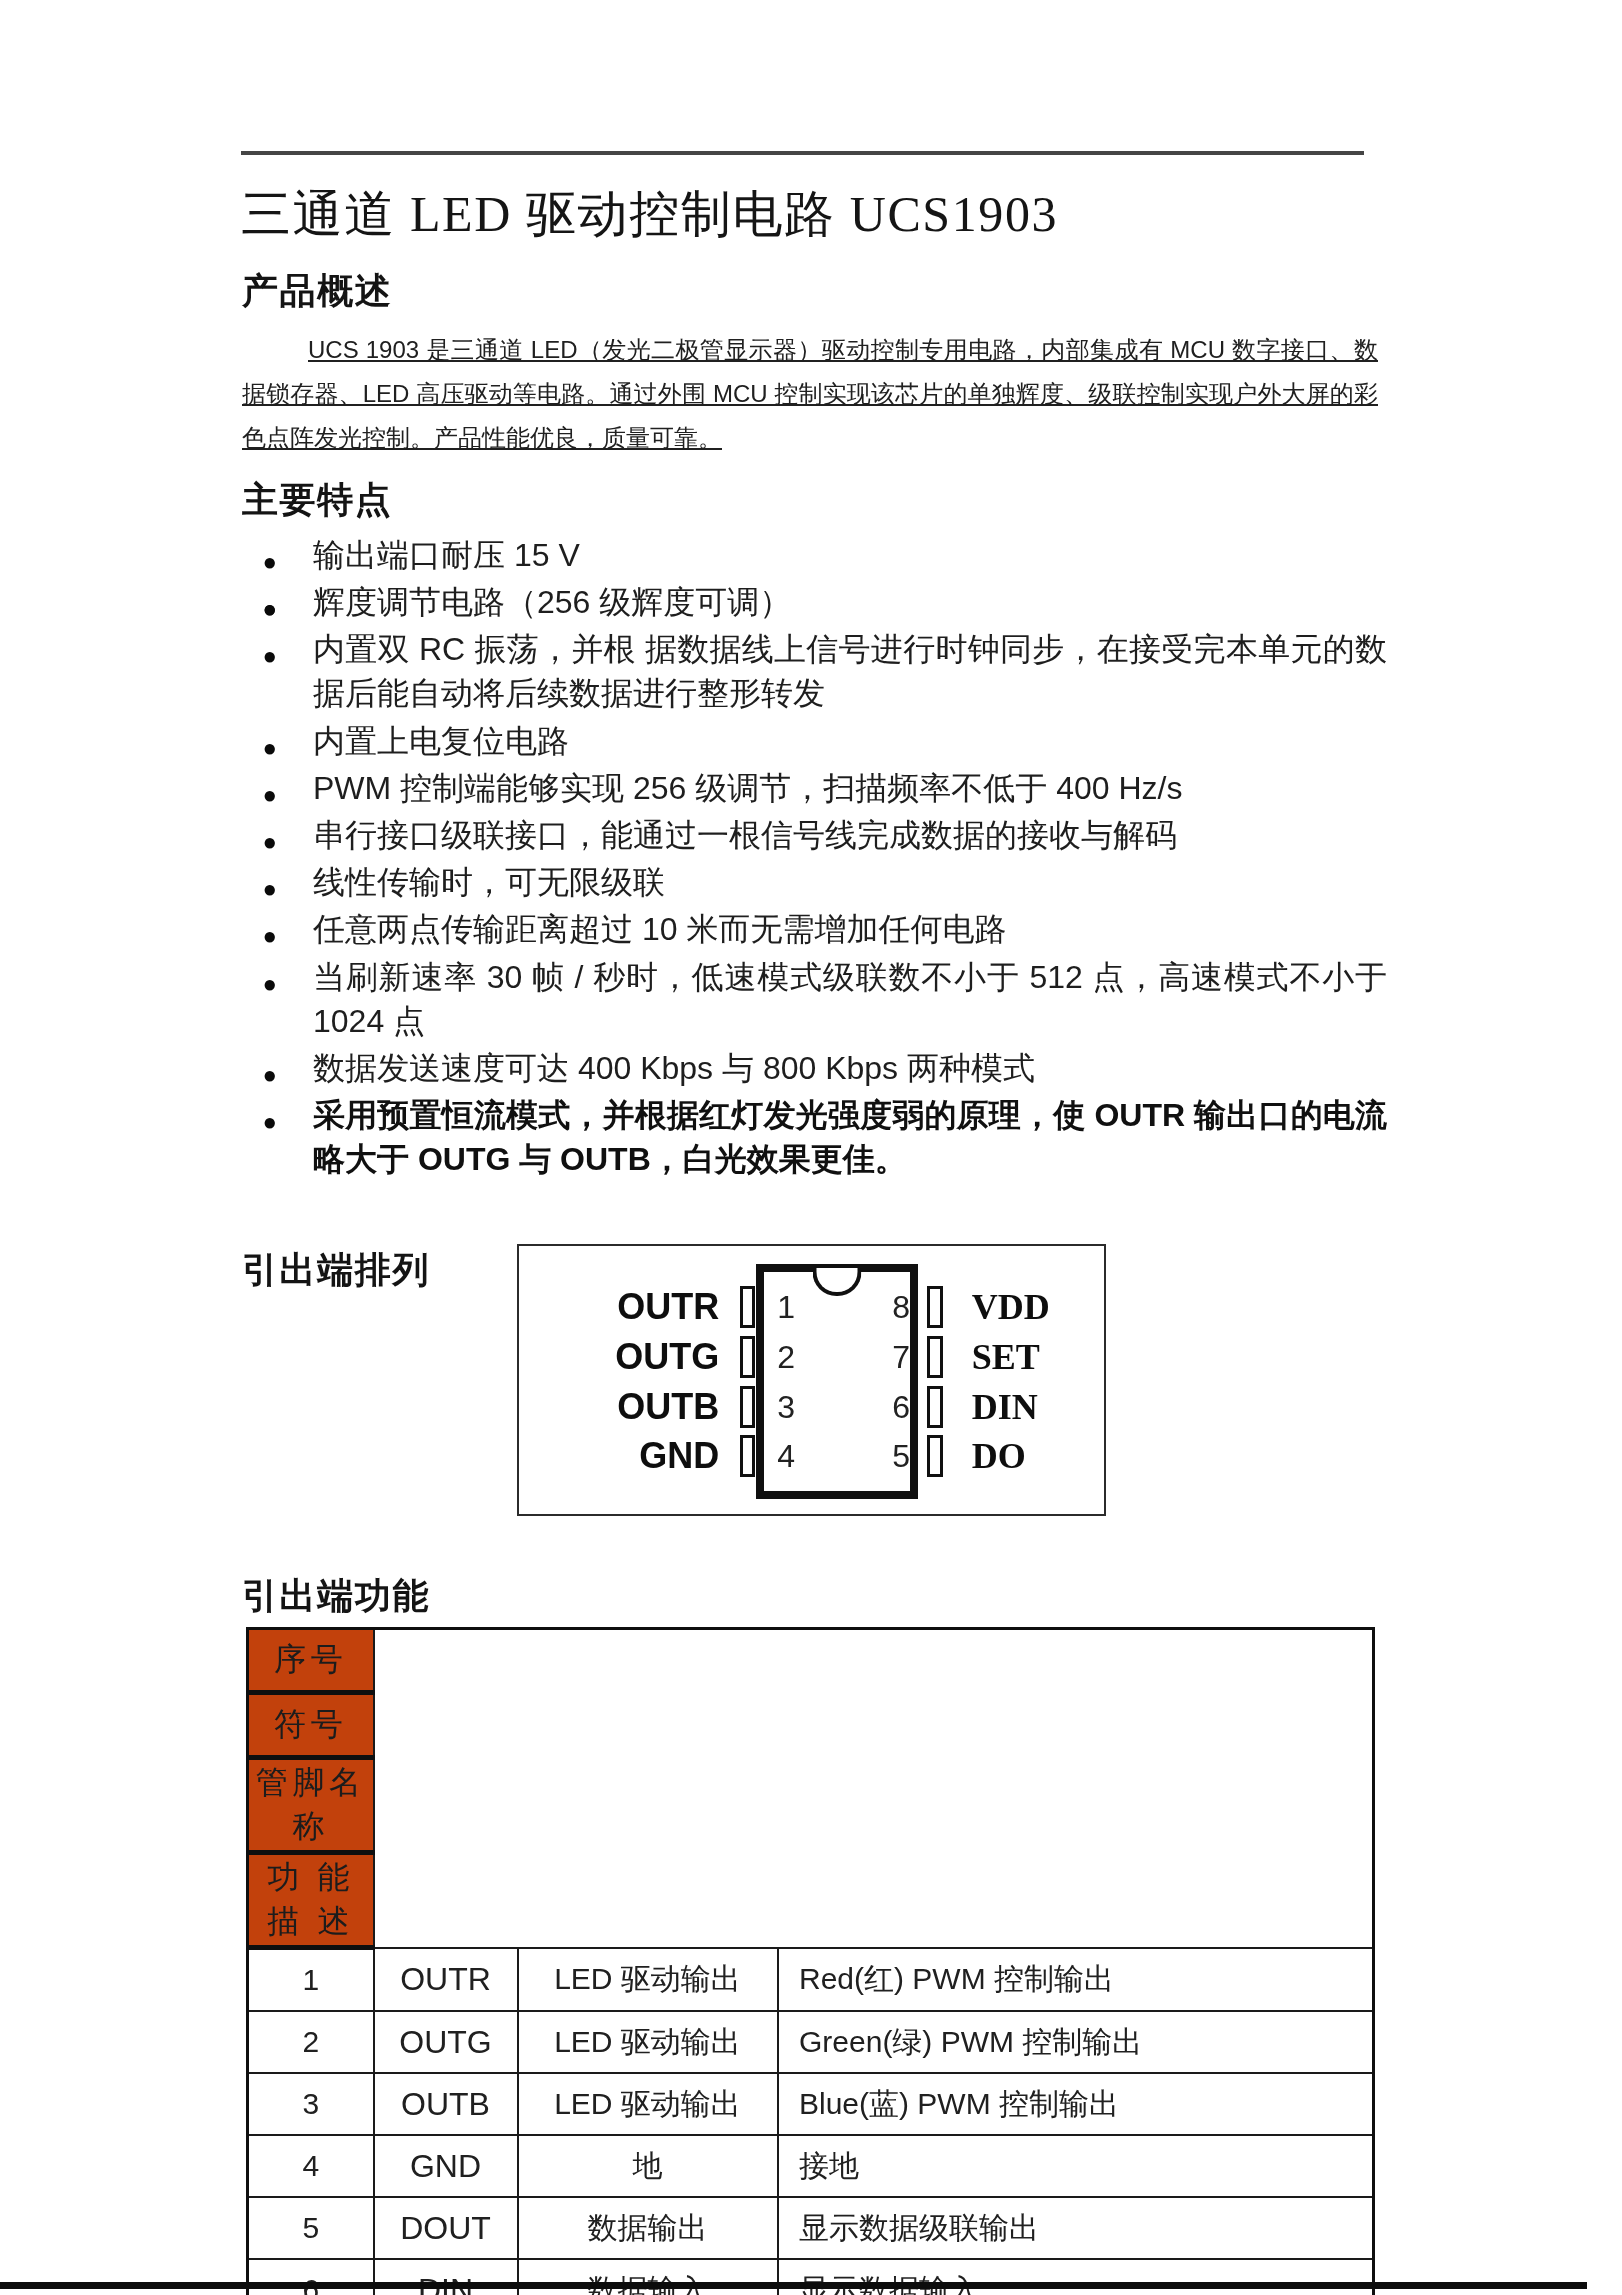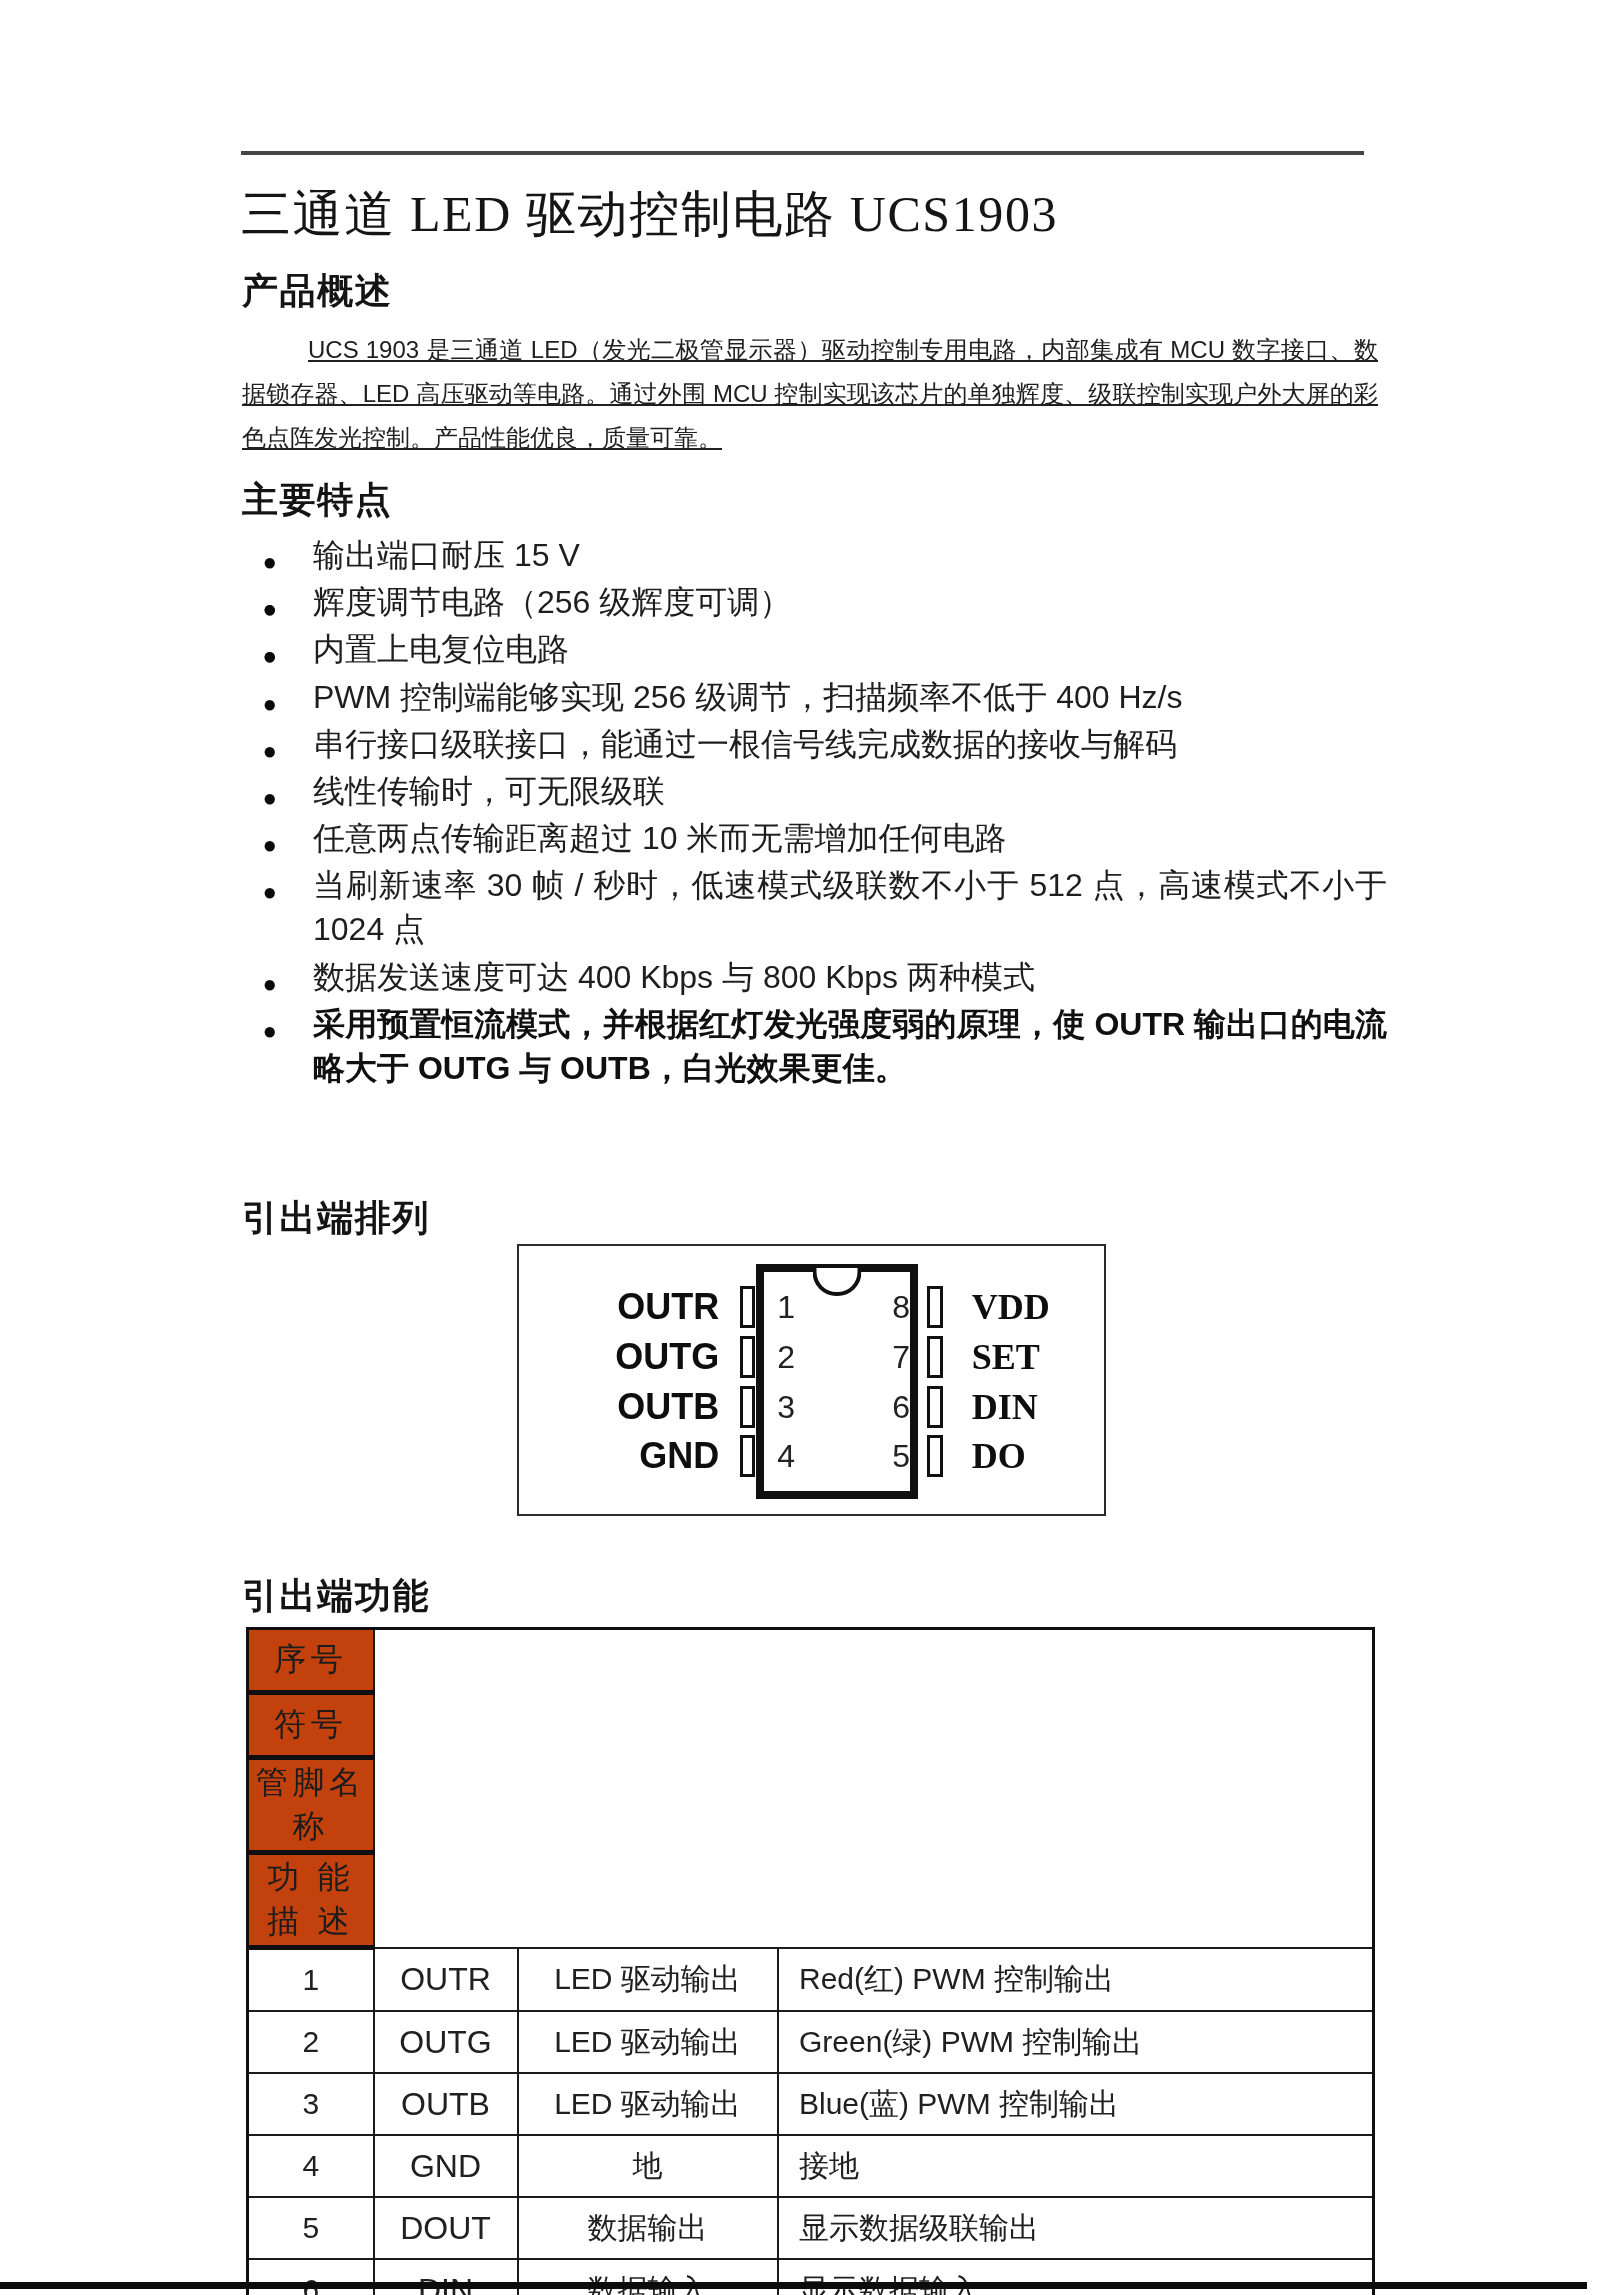--- a/index.html
+++ b/index.html
@@ -19,21 +19,21 @@
     text-align:left;
     font-family:"Liberation Serif", serif;
     font-size:50px;letter-spacing:1.6px;color:#151515;white-space:nowrap;
   }
   .h2{
     position:absolute;left:242px;
     font-size:36px;font-weight:bold;color:#141414;letter-spacing:1.6px;
   }
   .h2.overview{top:267px;}
   .h2.features{top:476px;}
-  .h2.pinout{top:1194px;text-align:right;}
+  .h2.pinout{top:1246px;text-align:right;}
   .h2.pinfunc{top:1572px;}
 
   .overview-paragraph{
     position:absolute;left:242px;top:328px;width:1136px;
     font-size:24px;line-height:44px;color:#202020;
     text-align:justify;text-indent:66px;text-decoration:underline;
   }
 
   .features-list{
     position:absolute;left:242px;top:533px;width:1145px;
@@ -118,20 +118,21 @@
     </li>
       <li class="feature">
       <span class="bullet">●</span>
     </li>
       <li class="feature">
       <span class="bullet">●</span>
       <span class="feature-text">辉度调节电路（256 级辉度可调）</span>
     </li>
       <li class="feature">
       <span class="bullet">●</span>
+      <span class="feature-text">内置双 RC 振荡，并根 据数据线上信号进行时钟同步，在接受完本单元的数据后能自动将后续数据进行整形转发</span>
     </li>
       <li class="feature">
       <span class="bullet">●</span>
       <span class="feature-text">内置上电复位电路</span>
     </li>
       <li class="feature">
       <span class="bullet">●</span>
       <span class="feature-text">PWM 控制端能够实现 256 级调节，扫描频率不低于 400 Hz/s</span>
     </li>
       <li class="feature">

